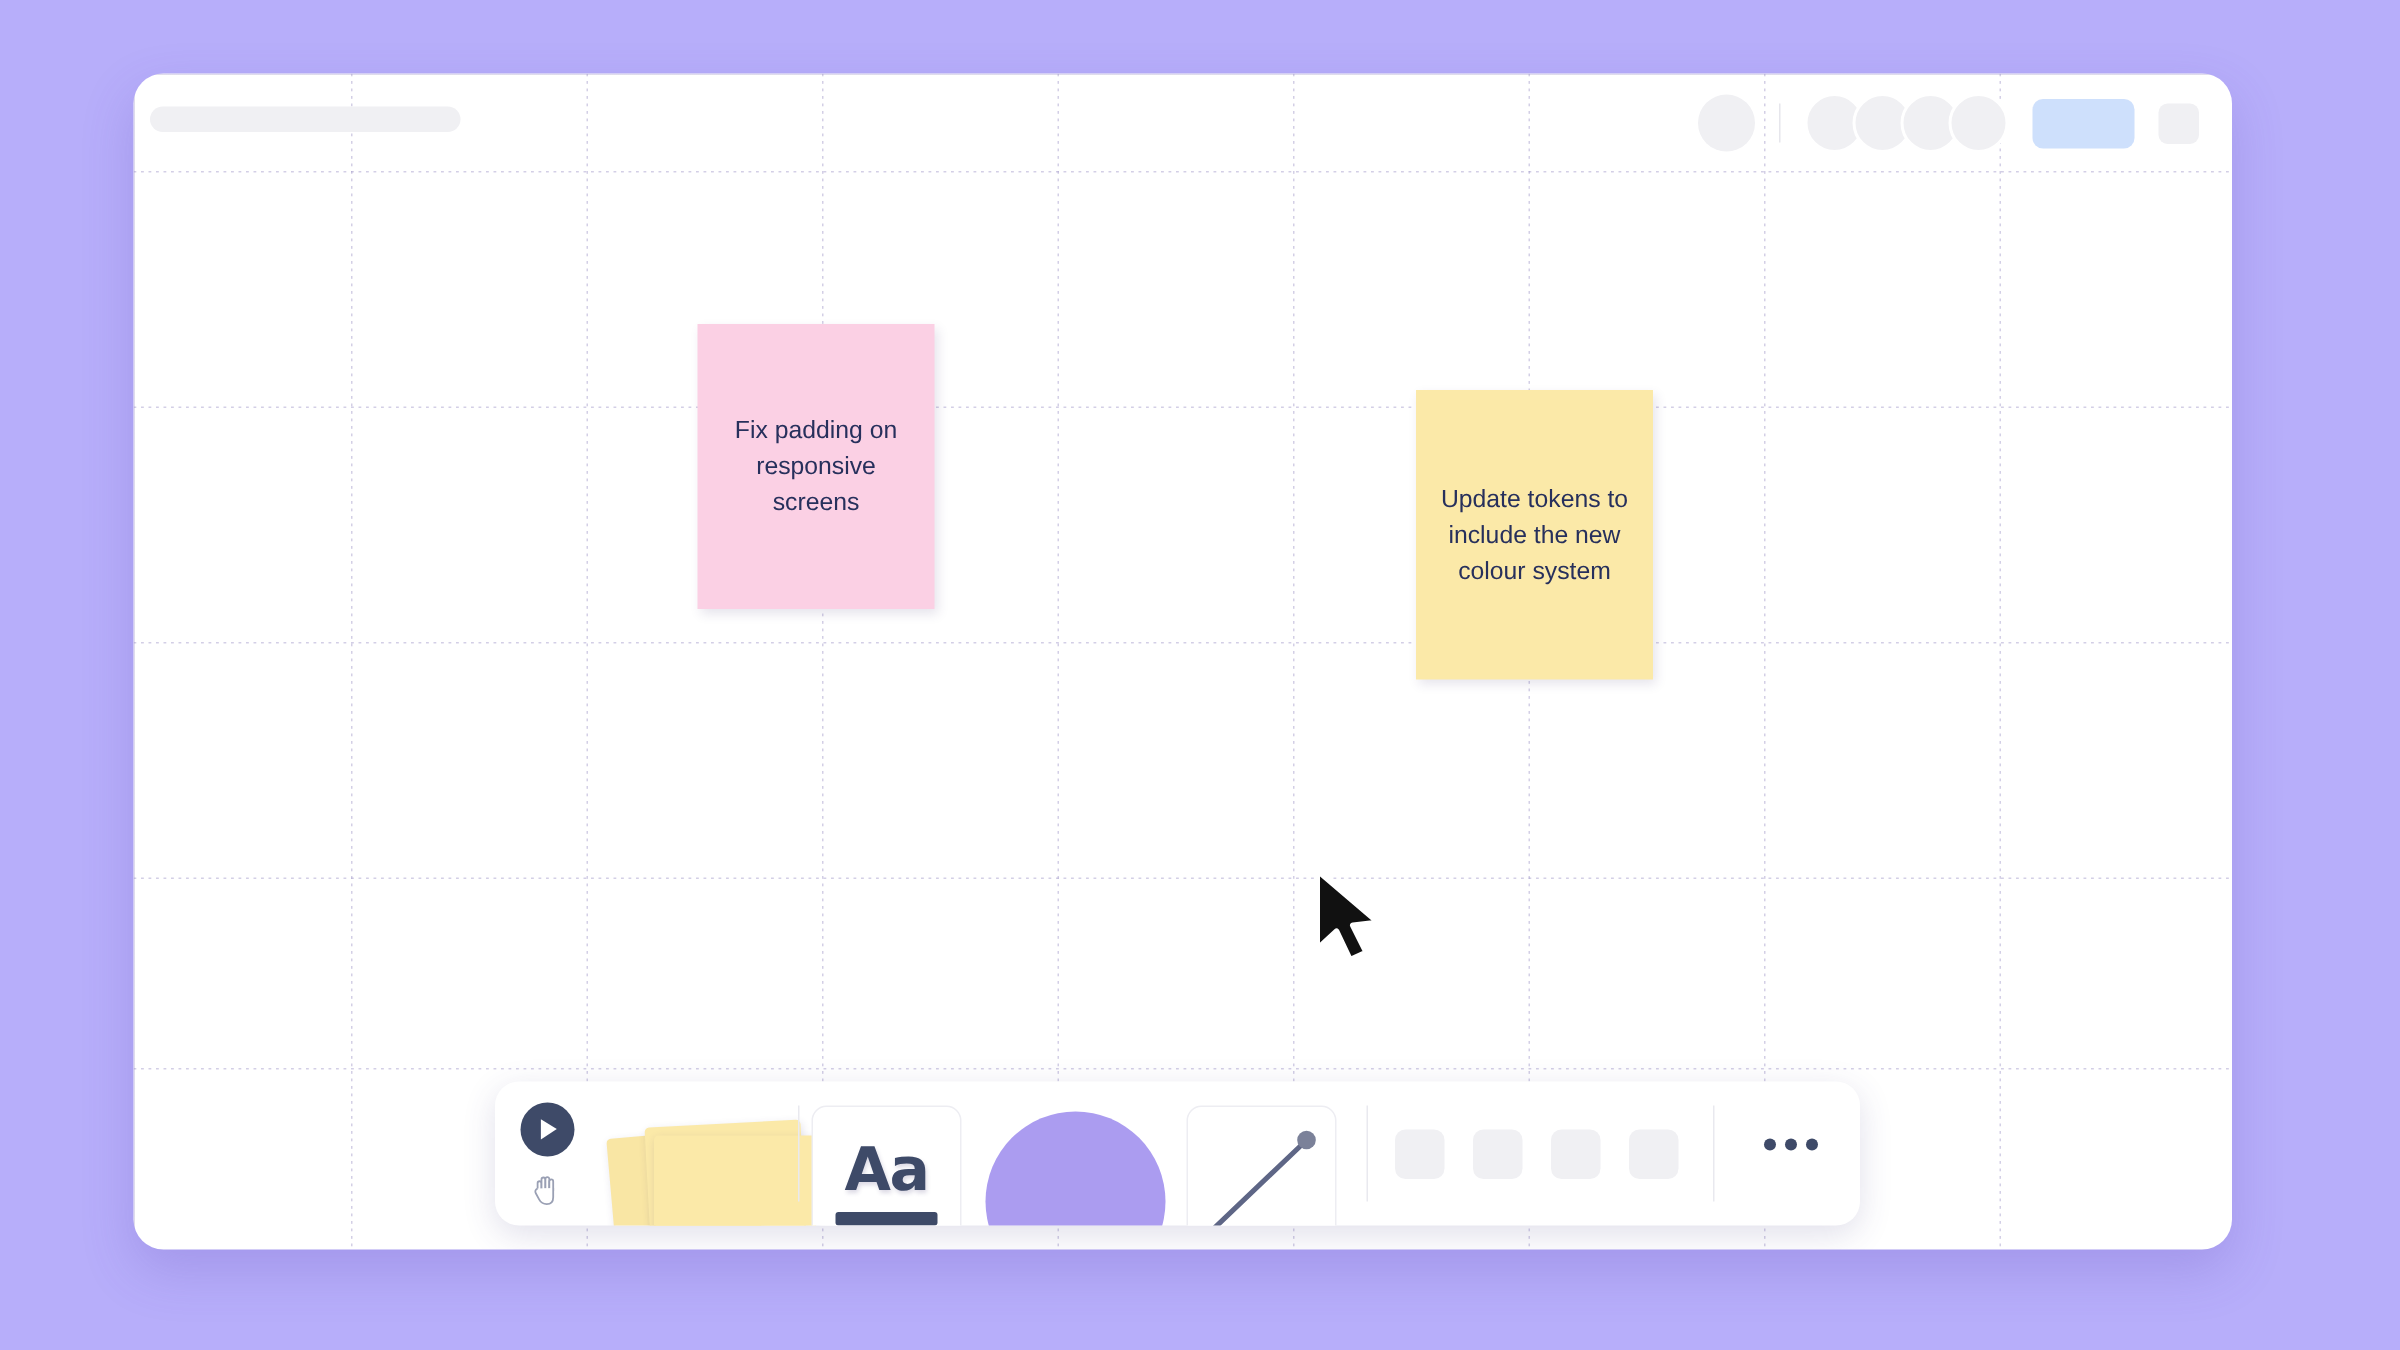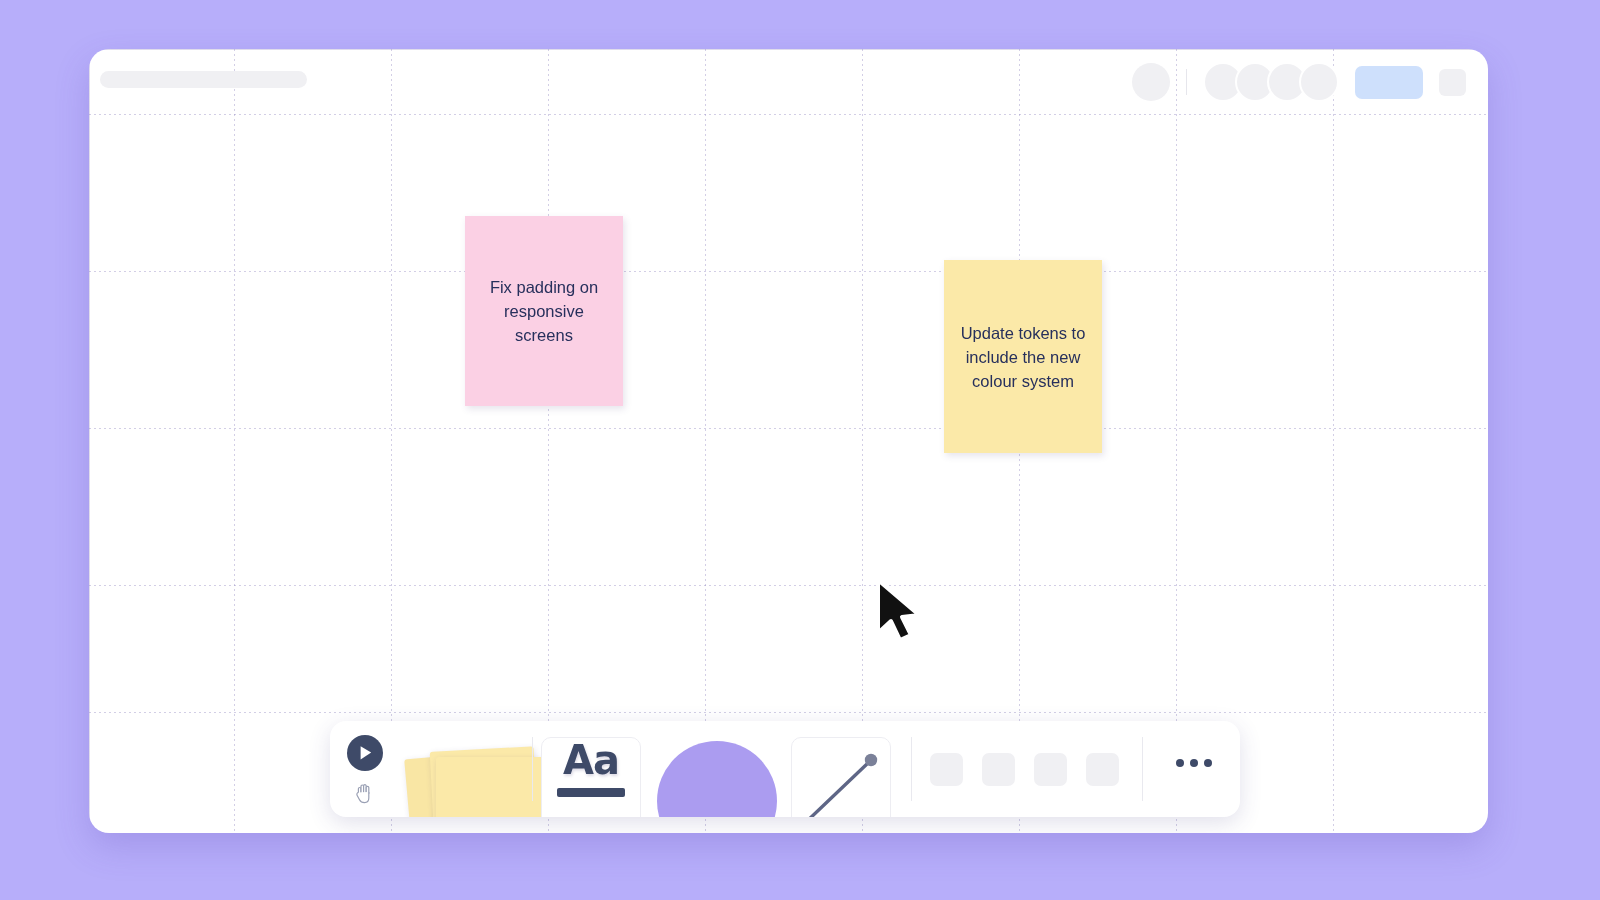--- a/index.html
+++ b/index.html
@@ -257,21 +257,21 @@
     top: 16px;
     width: 100px;
     height: 92px;
     background: #ffffff;
     border: 1px solid #ededf2;
     border-radius: 10px;
     display: flex;
     flex-direction: column;
     align-items: center;
     justify-content: flex-start;
-    padding-top: 2px;
+    padding-top: 22px;
     overflow: hidden;
   }
   #text-tool-glyph {
     font-family: "DejaVu Sans", sans-serif;
     font-weight: bold;
     font-size: 40px;
     color: #3e4a68;
     line-height: 1;
     letter-spacing: -1px;
     text-shadow: 1px 2px 3px rgba(60,50,110,0.18);

